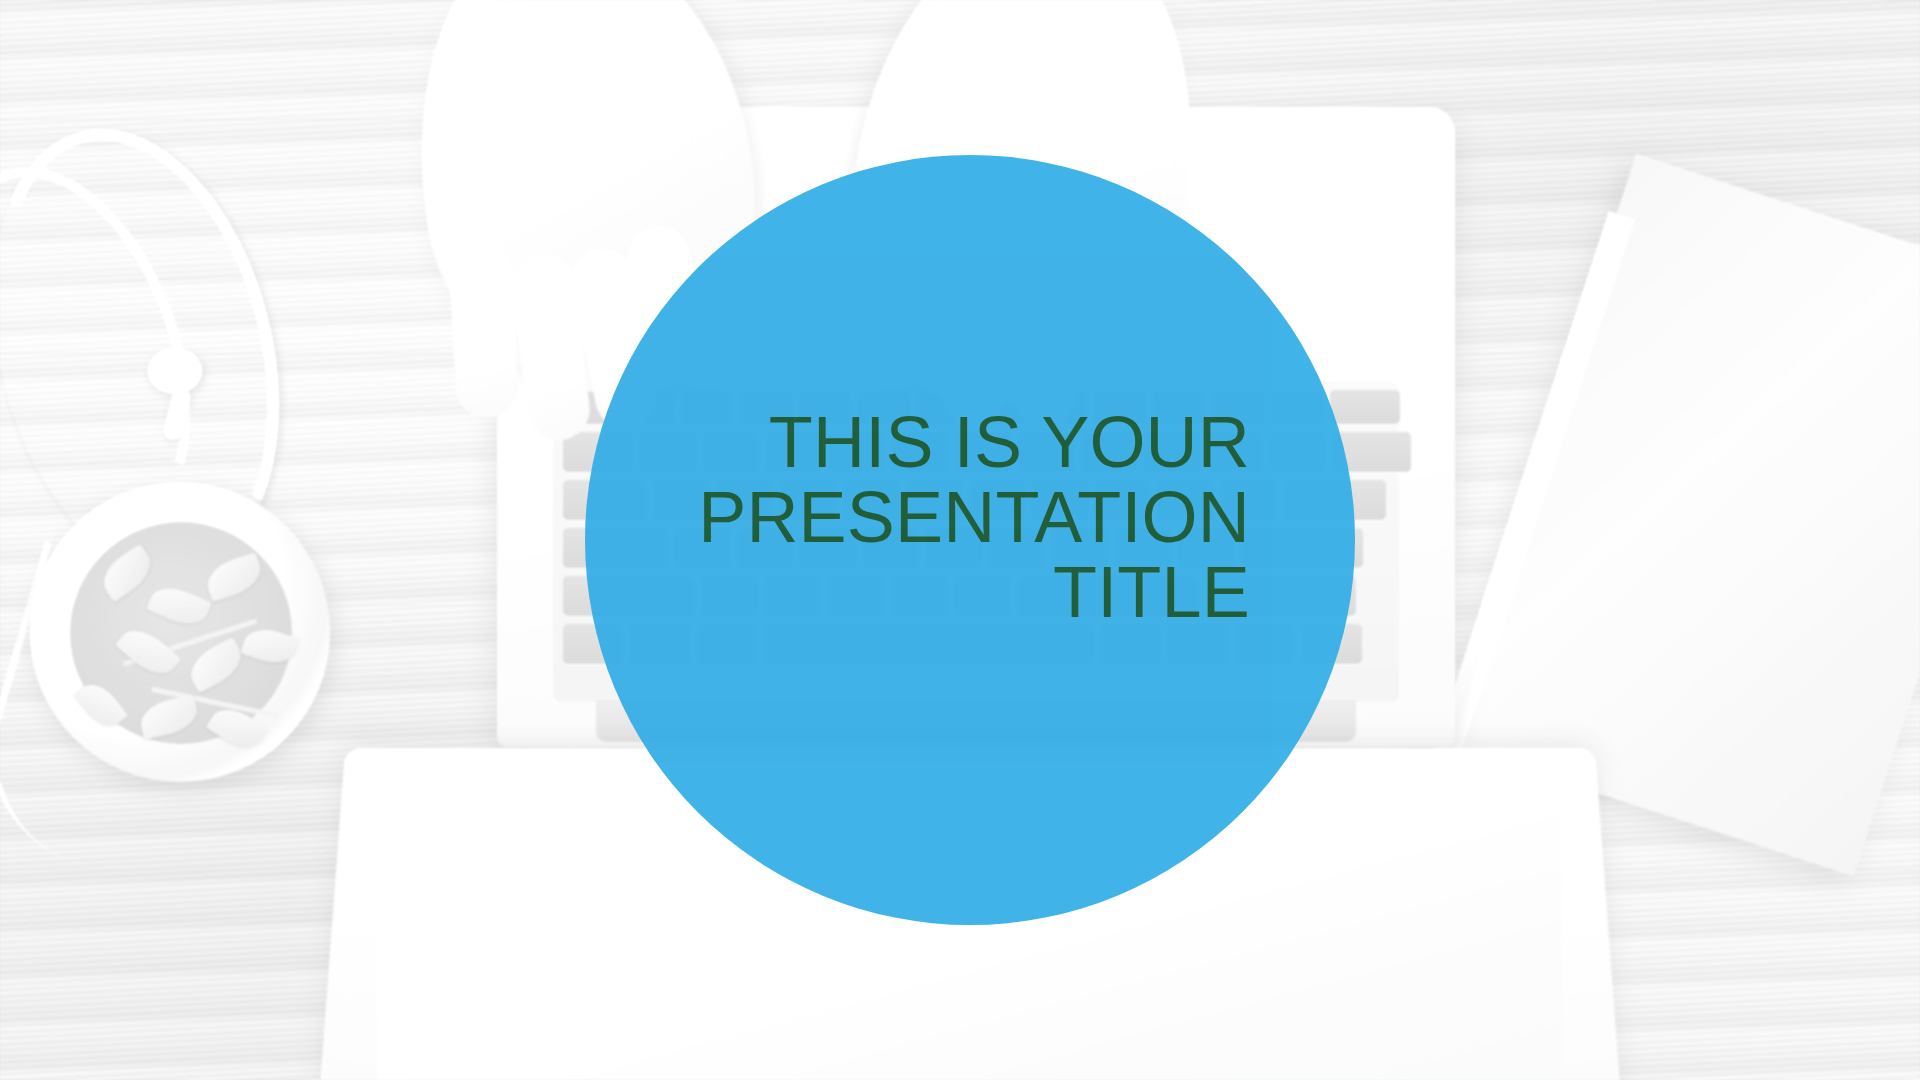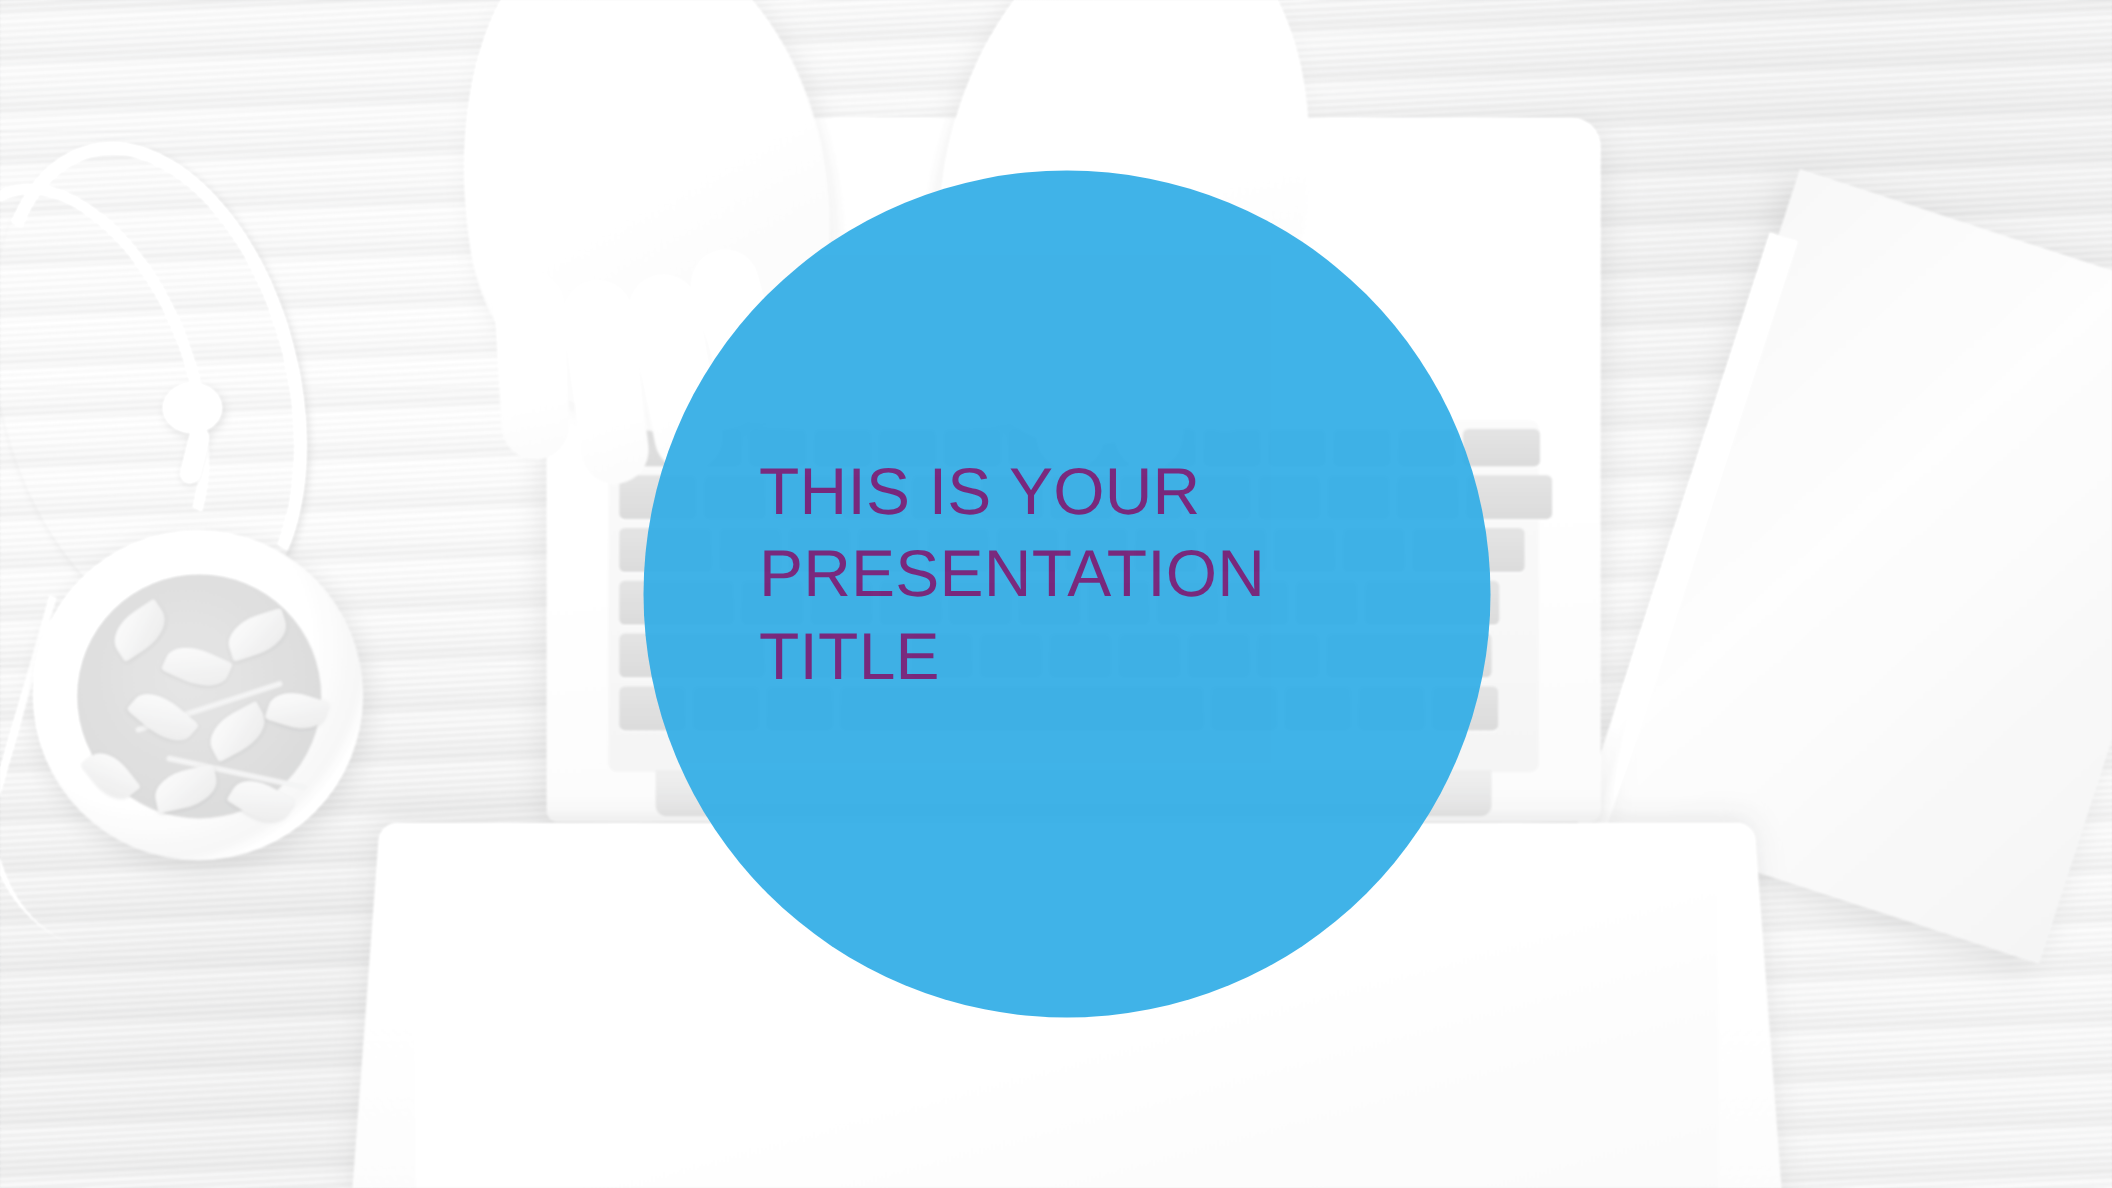--- a/index.html
+++ b/index.html
@@ -264,24 +264,24 @@
     background: #32ADE6;
     opacity: 0.93;
     display: flex;
     align-items: center;
     justify-content: center;
   }
 
   .title {
     position: relative;
     width: 560px;
-    text-align: left;
-    color: #701a75;
+    text-align: right;
+    color: #14532d;
     font-family: "Liberation Sans", sans-serif;
-    font-size: 60px;
+    font-size: 72px;
     line-height: 75px;
     font-weight: 400;
     letter-spacing: 0.2px;
     text-transform: uppercase;
     margin-top: 4px;
   }
 </style>
 </head>
 <body>
 

